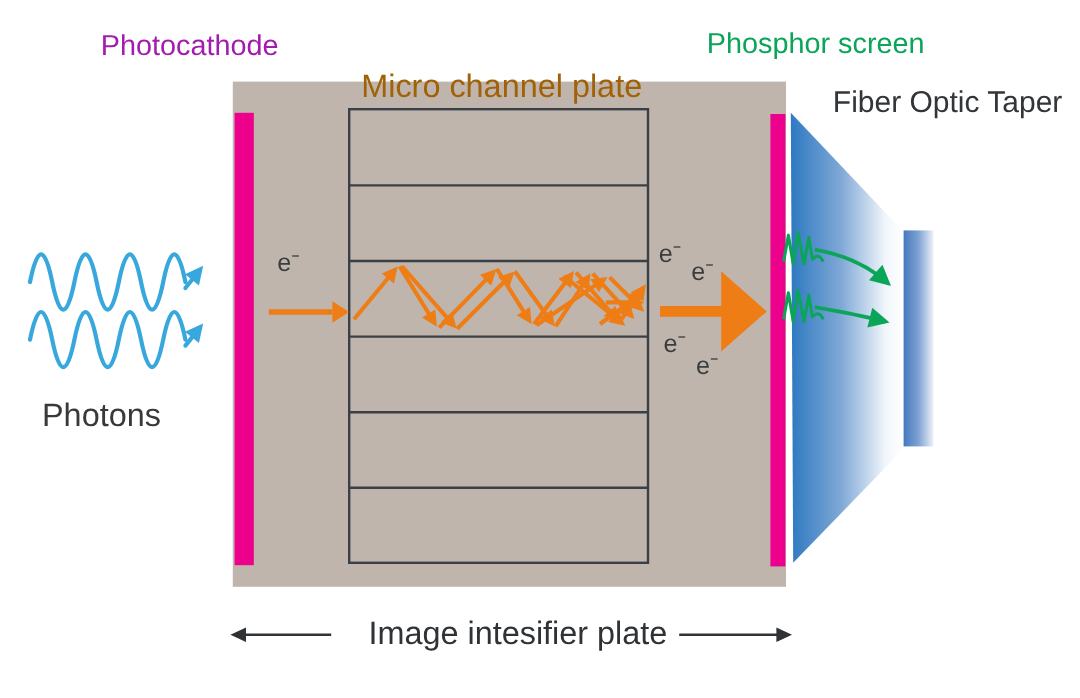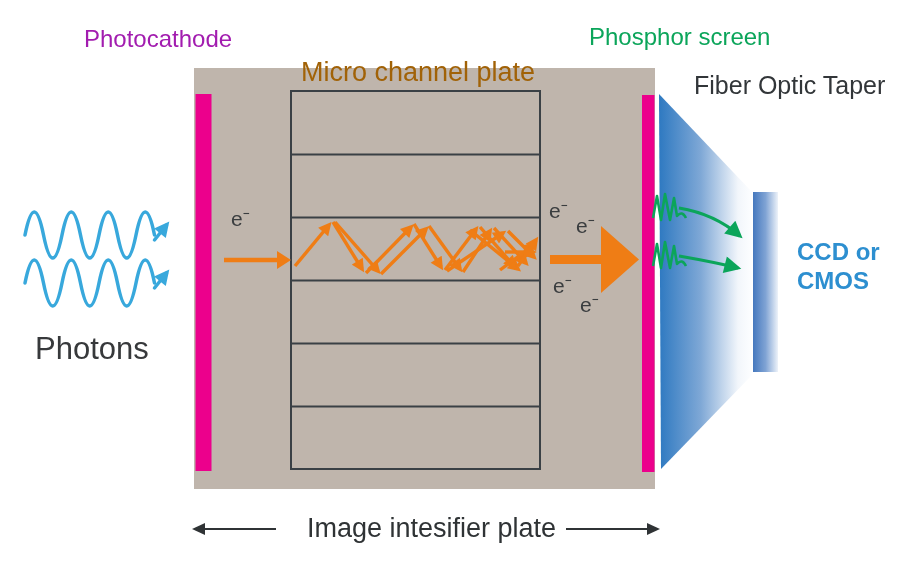--- a/index.html
+++ b/index.html
@@ -6,21 +6,21 @@
   .stage{
     position:relative;width:900px;height:582px;background:#ffffff;
     font-family:"Liberation Sans", sans-serif;overflow:hidden;
   }
   .stage svg{position:absolute;left:0;top:0;}
   .lbl{position:absolute;white-space:nowrap;}
   .lbl-photocathode{left:84px;top:25px;font-size:24px;color:#a21caf;}
   .lbl-mcp{left:301px;top:33px;font-size:27px;color:#a16207;margin-top:24px;}
   .lbl-phosphor{left:589px;top:23px;font-size:24px;color:#0BA55A;}
   .lbl-taper{left:694px;top:71px;font-size:25px;color:#323639;}
-  .lbl-photons{left:35px;top:331px;font-size:31px;color:#37393B;}
+  .lbl-photons{left:35px;top:331px;font-size:27px;color:#37393B;}
   .lbl-tube{left:307px;top:513px;font-size:27px;color:#2F3335;}
   .lbl-ccd{left:797px;top:237px;font-size:24px;line-height:29px;color:#2D8FD0;font-weight:600;}
   .e{position:absolute;font-size:21px;color:#3A3D3F;}
   .e1{left:231px;top:204px;}
   .e2{left:549px;top:196px;}
   .e3{left:576px;top:211px;}
   .e4{left:553px;top:271px;}
   .e5{left:580px;top:290px;}
 </style>
 </head>
@@ -123,24 +123,20 @@
     </g>
   </svg>
 
   <div class="lbl lbl-photocathode">Photocathode</div>
   <div class="lbl lbl-mcp">Micro channel plate</div>
   <div class="lbl lbl-phosphor">Phosphor screen</div>
   <div class="lbl lbl-taper">Fiber Optic Taper</div>
   <div class="lbl lbl-photons">Photons</div>
   <div class="lbl lbl-tube">Image intesifier plate</div>
 
-  <div class="lbl lbl-ccd">
-    <div>CCD or</div>
-    <div>CMOS</div>
-  </div>
 
   <span class="e e1">e⁻</span>
   <span class="e e2">e⁻</span>
   <span class="e e3">e⁻</span>
   <span class="e e4">e⁻</span>
   <span class="e e5">e⁻</span>
 
 </div>
 
 </body></html>

